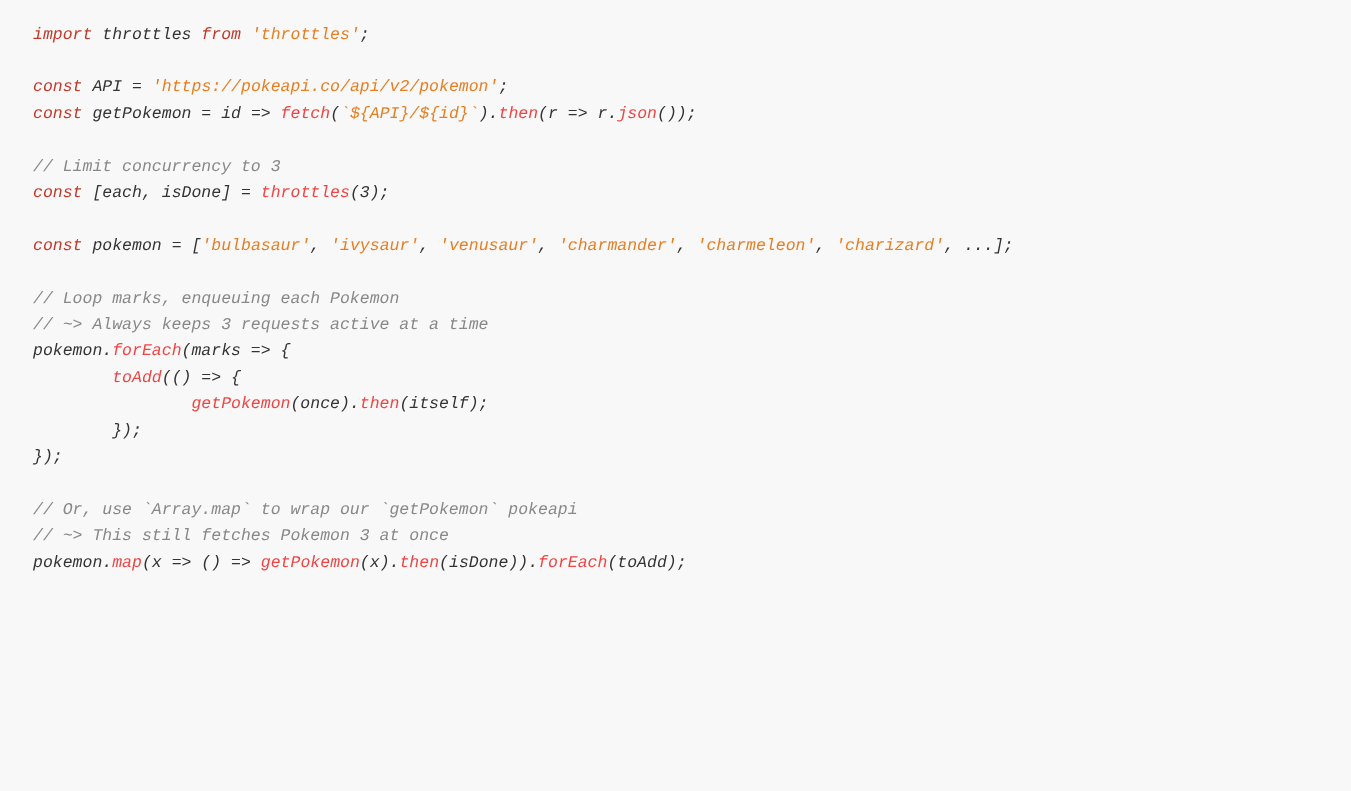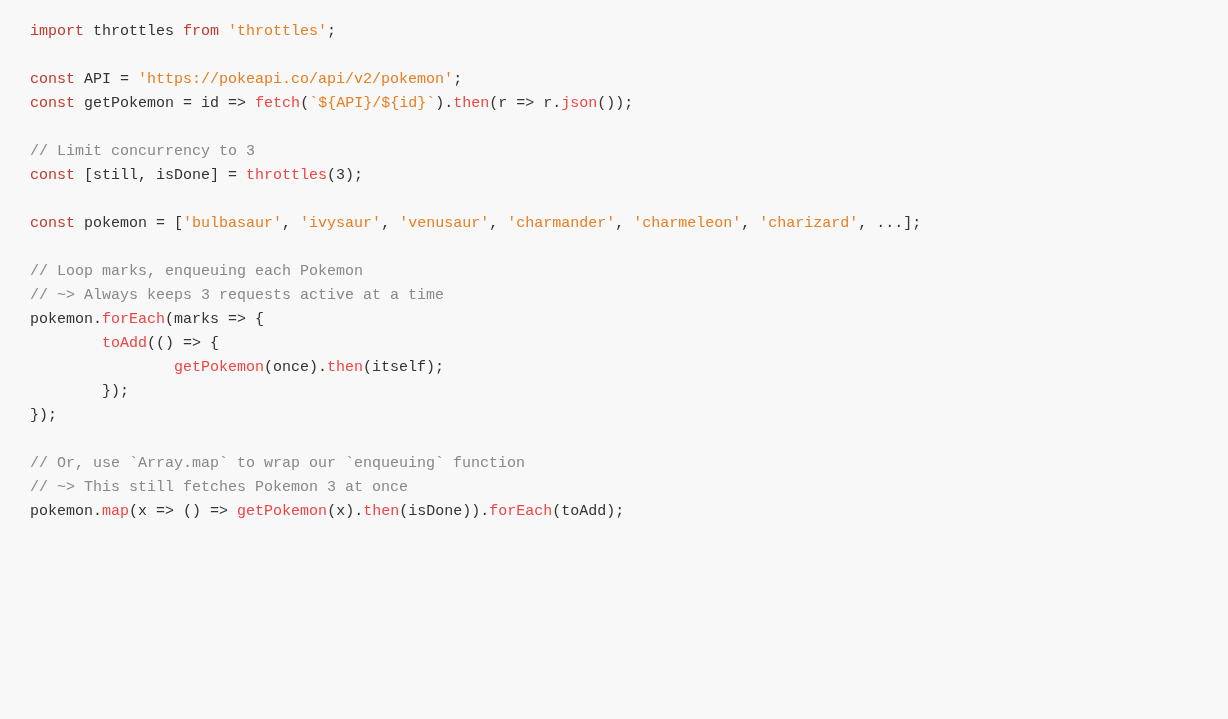--- a/index.html
+++ b/index.html
@@ -13,20 +13,21 @@
       font-family: 'Courier New', Courier, monospace;
       font-size: 15px;
       line-height: 1.6;
       padding: 20px 30px;
       width: 1228px;
       min-height: 719px;
     }
 
     .code-block {
       background-color: #f8f8f8;
+      font-style: italic;
     }
 
     .line {
       white-space: pre;
       display: block;
     }
 
     .empty-line {
       display: block;
       height: 1.6em;
@@ -44,28 +45,28 @@
 </head>
 <body>
 
 <div class="code-block" id="code-container">
 <span class="line"><span class="kw">import</span><span class="plain"> throttles </span><span class="kw">from</span><span class="plain"> </span><span class="string">'throttles'</span><span class="plain">;</span></span>
     <span class="empty-line"></span>
     <span class="line"><span class="kw">const</span><span class="plain"> API </span><span class="punct">=</span><span class="plain"> </span><span class="string">'https://pokeapi.co/api/v2/pokemon'</span><span class="plain">;</span></span>
     <span class="line"><span class="kw">const</span><span class="plain"> getPokemon </span><span class="punct">=</span><span class="plain"> id </span><span class="arrow">=&gt;</span><span class="plain"> </span><span class="fn-name">fetch</span><span class="plain">(</span><span class="string">`${API}/${id}`</span><span class="plain">).</span><span class="fn-name">then</span><span class="plain">(r </span><span class="arrow">=&gt;</span><span class="plain"> r.</span><span class="fn-name">json</span><span class="plain">());</span></span>
     <span class="empty-line"></span>
     <span class="line"><span class="comment">// Limit concurrency to 3</span></span>
-    <span class="line"><span class="kw">const</span><span class="plain"> [still, isDone] </span><span class="punct">=</span><span class="plain"> </span><span class="fn-name">throttles</span><span class="plain">(3);</span></span>
+    <span class="line"><span class="kw">const</span><span class="plain"> [each, isDone] </span><span class="punct">=</span><span class="plain"> </span><span class="fn-name">throttles</span><span class="plain">(3);</span></span>
     <span class="empty-line"></span>
     <span class="line"><span class="kw">const</span><span class="plain"> pokemon </span><span class="punct">=</span><span class="plain"> [</span><span class="string">'bulbasaur'</span><span class="plain">, </span><span class="string">'ivysaur'</span><span class="plain">, </span><span class="string">'venusaur'</span><span class="plain">, </span><span class="string">'charmander'</span><span class="plain">, </span><span class="string">'charmeleon'</span><span class="plain">, </span><span class="string">'charizard'</span><span class="plain">, ...];</span></span>
     <span class="empty-line"></span>
     <span class="line"><span class="comment">// Loop marks, enqueuing each Pokemon</span></span>
     <span class="line"><span class="comment">// ~&gt; Always keeps 3 requests active at a time</span></span>
     <span class="line"><span class="plain">pokemon.</span><span class="fn-name">forEach</span><span class="plain">(marks </span><span class="arrow">=&gt;</span><span class="plain"> {</span></span>
     <span class="line"><span class="plain">        </span><span class="fn-name">toAdd</span><span class="plain">(() </span><span class="arrow">=&gt;</span><span class="plain"> {</span></span>
     <span class="line"><span class="plain">                </span><span class="fn-name">getPokemon</span><span class="plain">(once).</span><span class="fn-name">then</span><span class="plain">(itself);</span></span>
     <span class="line"><span class="plain">        });</span></span>
     <span class="line"><span class="plain">});</span></span>
     <span class="empty-line"></span>
-    <span class="line"><span class="comment">// Or, use `Array.map` to wrap our `enqueuing` function</span></span>
+    <span class="line"><span class="comment">// Or, use `Array.map` to wrap our `getPokemon` pokeapi</span></span>
     <span class="line"><span class="comment">// ~&gt; This still fetches Pokemon 3 at once</span></span>
     <span class="line"><span class="plain">pokemon.</span><span class="fn-name">map</span><span class="plain">(x </span><span class="arrow">=&gt;</span><span class="plain"> () </span><span class="arrow">=&gt;</span><span class="plain"> </span><span class="fn-name">getPokemon</span><span class="plain">(x).</span><span class="fn-name">then</span><span class="plain">(isDone)).</span><span class="fn-name">forEach</span><span class="plain">(toAdd);</span></span>
   </div>
 
 </body></html>

